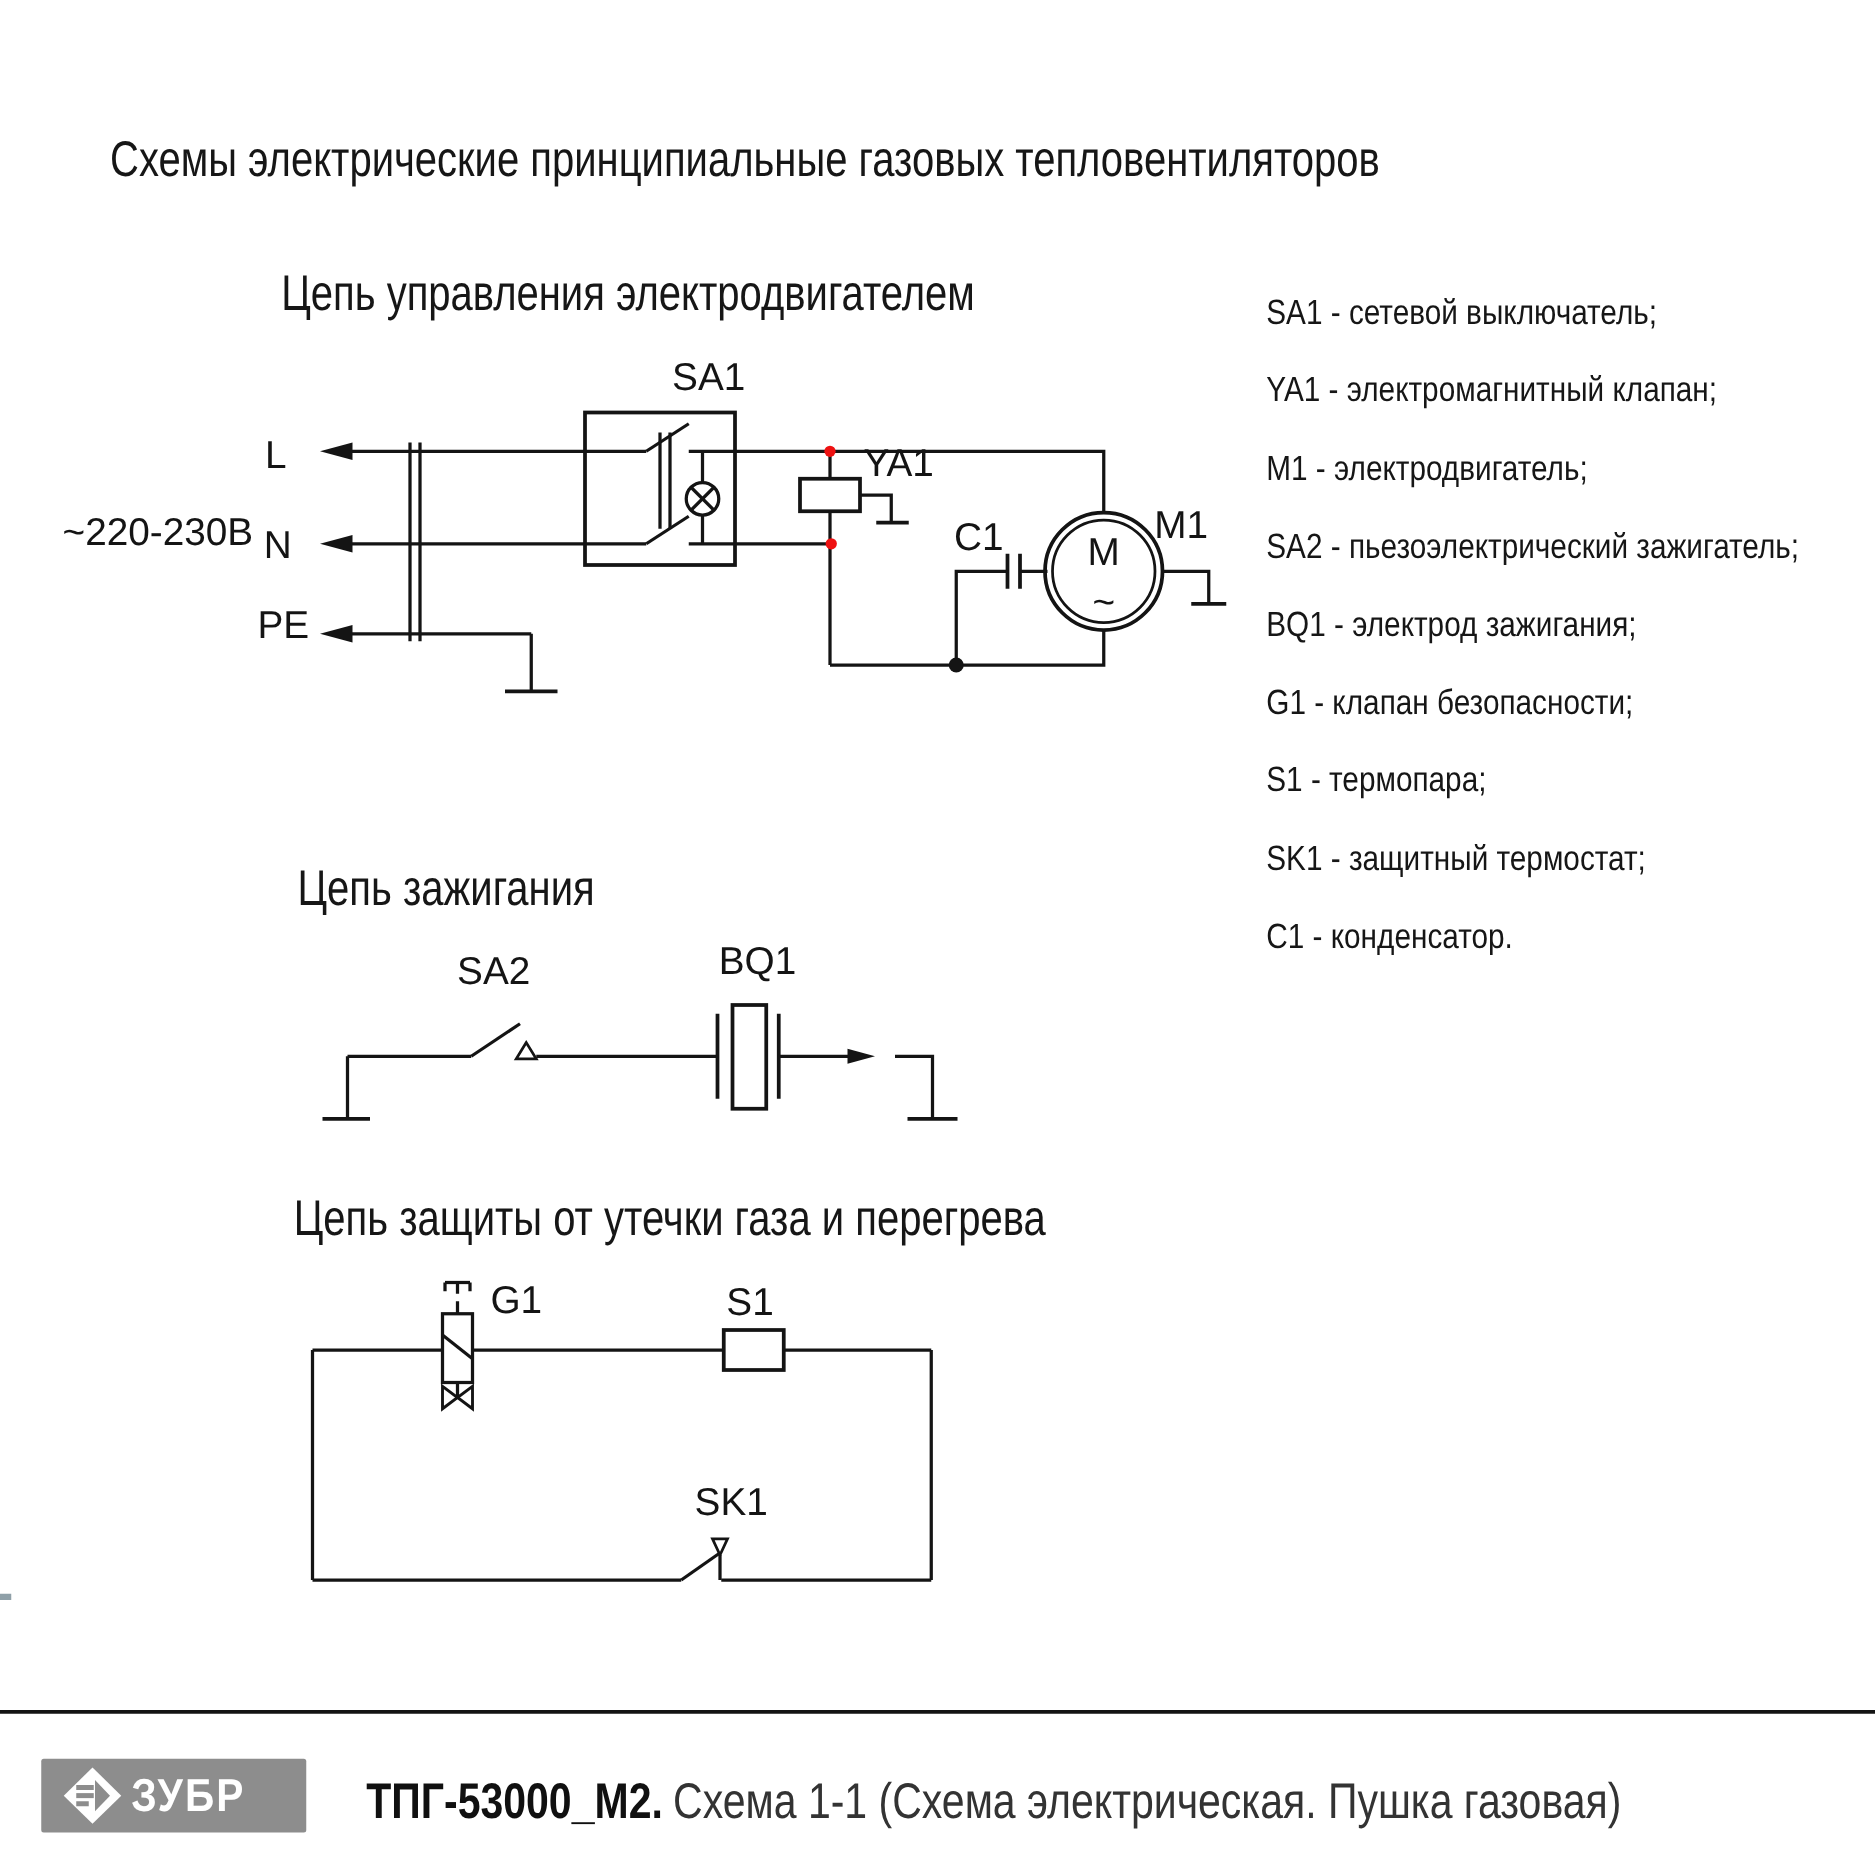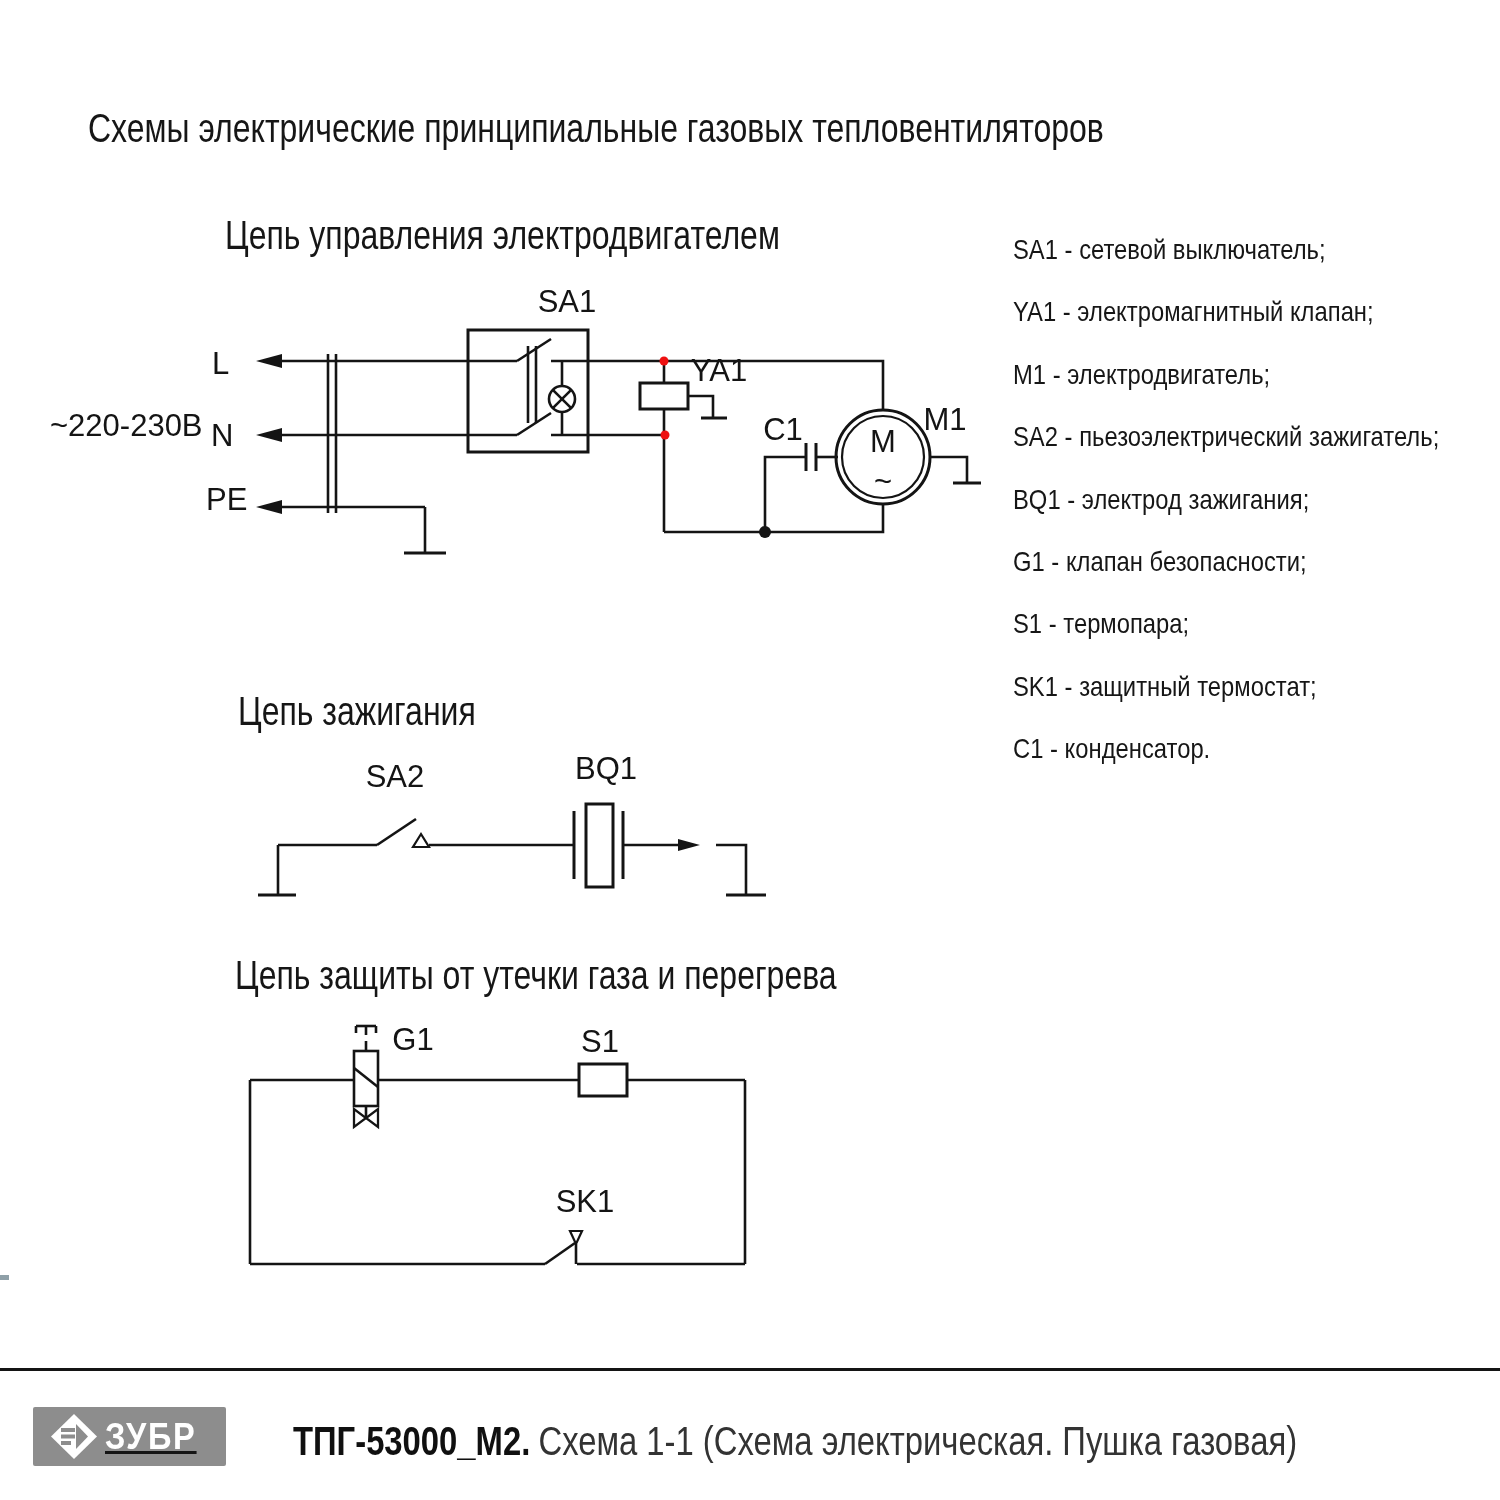--- a/index.html
+++ b/index.html
@@ -7,22 +7,22 @@
        font-family:"Liberation Sans", sans-serif;color:#141414;}
   .abs{position:absolute;}
   .condensed{transform:scaleX(0.8);transform-origin:left top;white-space:nowrap;}
   .heading{font-size:40px;font-weight:500;letter-spacing:0px;color:#161616;}
   .legend{left:1013px;top:230px;width:520px;}
   .legend-item{height:62.4px;line-height:40px;font-size:28px;font-weight:500;color:#161616;
                transform:scaleX(0.85);transform-origin:left top;white-space:nowrap;}
   svg text{font-family:"Liberation Sans", sans-serif;fill:#141414;}
   .lbl{font-size:31px;font-weight:500;}
   .sep{left:0;top:1368px;width:1500px;height:3px;background:#141414;}
-  .logo{left:33px;top:1407px;width:193px;height:59px;background:#8d8d8d;border-radius:2px;
-        display:flex;align-items:center;text-decoration:underline;}
+  .logo{left:33px;top:1407px;width:212px;height:59px;background:#8d8d8d;border-radius:2px;
+        display:flex;align-items:center;}
   .brand{color:#ffffff;font-size:37px;font-weight:bold;transform:scaleX(0.88);
          transform-origin:left center;letter-spacing:2px;}
   .footer-text{left:293px;top:1419px;display:flex;align-items:baseline;gap:10px;
                transform:scaleX(0.82);transform-origin:left top;white-space:nowrap;}
   .footer-model{font-size:40px;font-weight:bold;color:#101010;}
   .footer-caption{font-size:40px;font-weight:400;color:#333333;}
   .artifact{left:0;top:1275px;width:9px;height:5px;background:#8fa0a8;}
 </style>
 </head>
 <body>

